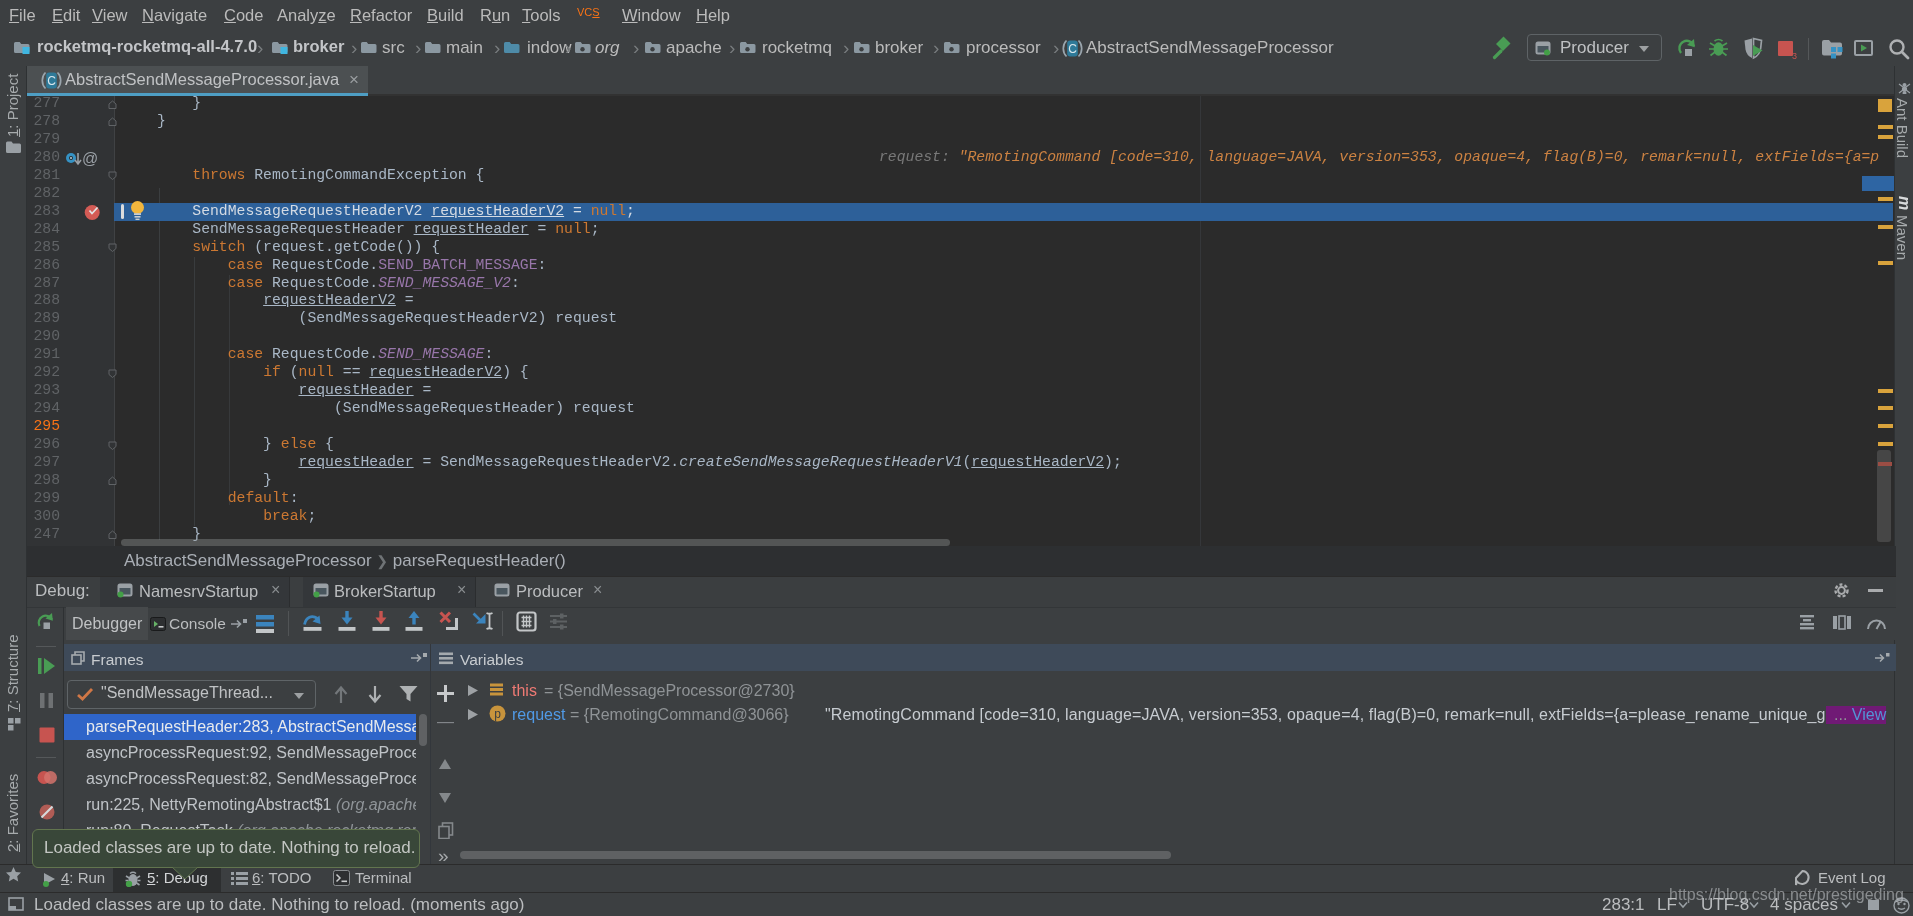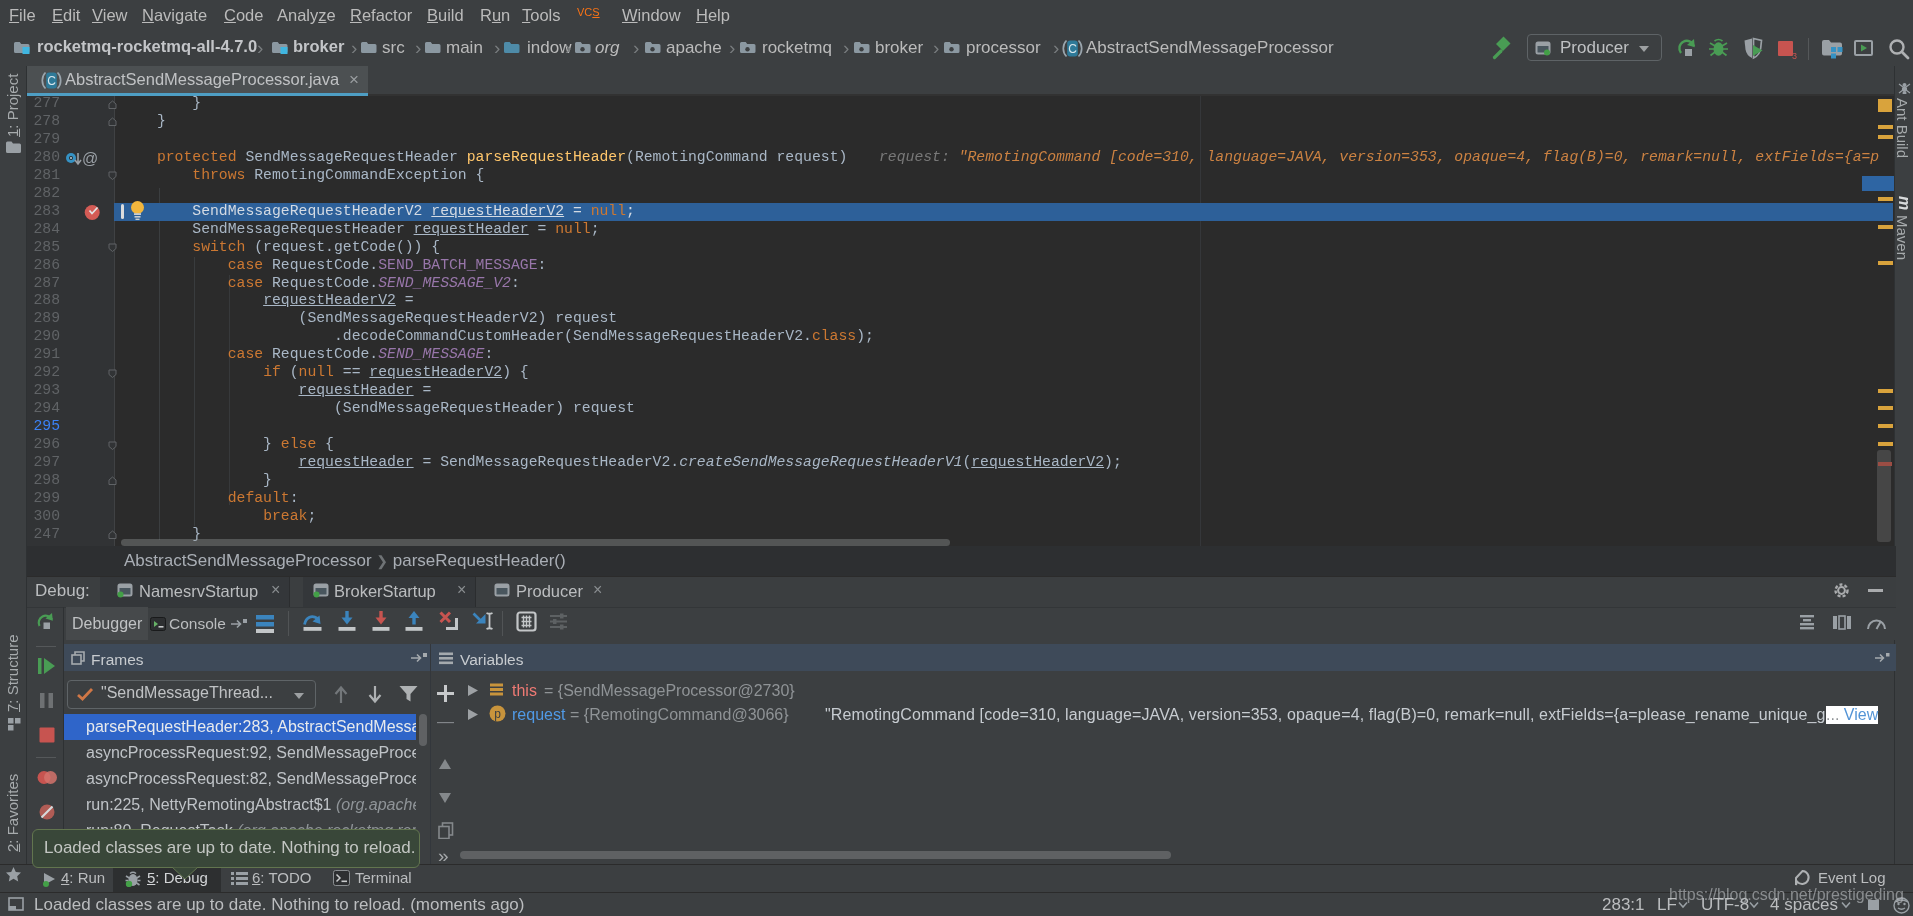--- a/index.html
+++ b/index.html
@@ -170,39 +170,37 @@
 <div class="a mono" style="left:0;top:142.6px;width:33px;text-align:right;color:#606366;line-height:17.95px">285</div>
 <div class="a mono" style="left:0;top:160.55px;width:33px;text-align:right;color:#606366;line-height:17.95px">286</div>
 <div class="a mono" style="left:0;top:178.5px;width:33px;text-align:right;color:#606366;line-height:17.95px">287</div>
 <div class="a mono" style="left:0;top:196.45px;width:33px;text-align:right;color:#606366;line-height:17.95px">288</div>
 <div class="a mono" style="left:0;top:214.4px;width:33px;text-align:right;color:#606366;line-height:17.95px">289</div>
 <div class="a mono" style="left:0;top:232.35px;width:33px;text-align:right;color:#606366;line-height:17.95px">290</div>
 <div class="a mono" style="left:0;top:250.3px;width:33px;text-align:right;color:#606366;line-height:17.95px">291</div>
 <div class="a mono" style="left:0;top:268.25px;width:33px;text-align:right;color:#606366;line-height:17.95px">292</div>
 <div class="a mono" style="left:0;top:286.2px;width:33px;text-align:right;color:#606366;line-height:17.95px">293</div>
 <div class="a mono" style="left:0;top:304.15px;width:33px;text-align:right;color:#606366;line-height:17.95px">294</div>
-<div class="a mono" style="left:0;top:322.1px;width:33px;text-align:right;color:#3b82f6;line-height:17.95px">295</div>
+<div class="a mono" style="left:0;top:322.1px;width:33px;text-align:right;color:#f97316;line-height:17.95px">295</div>
 <div class="a mono" style="left:0;top:340.05px;width:33px;text-align:right;color:#606366;line-height:17.95px">296</div>
 <div class="a mono" style="left:0;top:358px;width:33px;text-align:right;color:#606366;line-height:17.95px">297</div>
 <div class="a mono" style="left:0;top:375.95px;width:33px;text-align:right;color:#606366;line-height:17.95px">298</div>
 <div class="a mono" style="left:0;top:393.9px;width:33px;text-align:right;color:#606366;line-height:17.95px">299</div>
 <div class="a mono" style="left:0;top:411.85px;width:33px;text-align:right;color:#606366;line-height:17.95px">300</div>
 <div class="a mono" style="left:0;top:429.8px;width:33px;text-align:right;color:#606366;line-height:17.95px">247</div>
 <div class="a mono" style="left:94.5px;top:-1px;color:#a9b7c6;line-height:17.95px;white-space:pre">&nbsp;&nbsp;&nbsp;&nbsp;&nbsp;&nbsp;&nbsp;&nbsp;}</div>
 <div class="a mono" style="left:94.5px;top:16.95px;color:#a9b7c6;line-height:17.95px;white-space:pre">&nbsp;&nbsp;&nbsp;&nbsp;}</div>
-<div class="a mono" style="left:94.5px;top:52.85px;color:#a9b7c6;line-height:17.95px;white-space:pre">&nbsp;&nbsp;&nbsp;&nbsp;<span style="color:#cc7832">protected</span>&nbsp;SendMessageRequestHeader&nbsp;<span style="color:#ffc66b">parseRequestHeader</span>(RemotingCommand&nbsp;request)</div>
 <div class="a mono" style="left:94.5px;top:70.8px;color:#a9b7c6;line-height:17.95px;white-space:pre">&nbsp;&nbsp;&nbsp;&nbsp;&nbsp;&nbsp;&nbsp;&nbsp;<span style="color:#cc7832">throws</span>&nbsp;RemotingCommandException&nbsp;{</div>
 <div class="a mono" style="left:94.5px;top:106.7px;color:#d3dae3;line-height:17.95px;white-space:pre">&nbsp;&nbsp;&nbsp;&nbsp;&nbsp;&nbsp;&nbsp;&nbsp;SendMessageRequestHeaderV2&nbsp;<span style="text-decoration:underline">requestHeaderV2</span>&nbsp;=&nbsp;<span style="color:#cc7832">null</span>;</div>
 <div class="a mono" style="left:94.5px;top:124.65px;color:#a9b7c6;line-height:17.95px;white-space:pre">&nbsp;&nbsp;&nbsp;&nbsp;&nbsp;&nbsp;&nbsp;&nbsp;SendMessageRequestHeader&nbsp;<span style="text-decoration:underline">requestHeader</span>&nbsp;=&nbsp;<span style="color:#cc7832">null</span>;</div>
 <div class="a mono" style="left:94.5px;top:142.6px;color:#a9b7c6;line-height:17.95px;white-space:pre">&nbsp;&nbsp;&nbsp;&nbsp;&nbsp;&nbsp;&nbsp;&nbsp;<span style="color:#cc7832">switch</span>&nbsp;(request.getCode())&nbsp;{</div>
 <div class="a mono" style="left:94.5px;top:160.55px;color:#a9b7c6;line-height:17.95px;white-space:pre">&nbsp;&nbsp;&nbsp;&nbsp;&nbsp;&nbsp;&nbsp;&nbsp;&nbsp;&nbsp;&nbsp;&nbsp;<span style="color:#cc7832">case</span>&nbsp;RequestCode.<span style="color:#9876aa;">SEND_BATCH_MESSAGE</span>:</div>
 <div class="a mono" style="left:94.5px;top:178.5px;color:#a9b7c6;line-height:17.95px;white-space:pre">&nbsp;&nbsp;&nbsp;&nbsp;&nbsp;&nbsp;&nbsp;&nbsp;&nbsp;&nbsp;&nbsp;&nbsp;<span style="color:#cc7832">case</span>&nbsp;RequestCode.<span style="color:#9876aa;font-style:italic">SEND_MESSAGE_V2</span>:</div>
 <div class="a mono" style="left:94.5px;top:196.45px;color:#a9b7c6;line-height:17.95px;white-space:pre">&nbsp;&nbsp;&nbsp;&nbsp;&nbsp;&nbsp;&nbsp;&nbsp;&nbsp;&nbsp;&nbsp;&nbsp;&nbsp;&nbsp;&nbsp;&nbsp;<span style="text-decoration:underline">requestHeaderV2</span>&nbsp;=</div>
 <div class="a mono" style="left:94.5px;top:214.4px;color:#a9b7c6;line-height:17.95px;white-space:pre">&nbsp;&nbsp;&nbsp;&nbsp;&nbsp;&nbsp;&nbsp;&nbsp;&nbsp;&nbsp;&nbsp;&nbsp;&nbsp;&nbsp;&nbsp;&nbsp;&nbsp;&nbsp;&nbsp;&nbsp;(SendMessageRequestHeaderV2)&nbsp;request</div>
-<div class="a mono" style="left:94.5px;top:232.35px;color:#a9b7c6;line-height:17.95px;white-space:pre">&nbsp;&nbsp;&nbsp;&nbsp;&nbsp;&nbsp;&nbsp;&nbsp;&nbsp;&nbsp;&nbsp;&nbsp;&nbsp;&nbsp;&nbsp;&nbsp;&nbsp;&nbsp;&nbsp;&nbsp;&nbsp;&nbsp;&nbsp;&nbsp;.decodeCommandCustomHeader(SendMessageRequestHeaderV2.<span style="color:#cc7832">class</span>);</div>
 <div class="a mono" style="left:94.5px;top:250.3px;color:#a9b7c6;line-height:17.95px;white-space:pre">&nbsp;&nbsp;&nbsp;&nbsp;&nbsp;&nbsp;&nbsp;&nbsp;&nbsp;&nbsp;&nbsp;&nbsp;<span style="color:#cc7832">case</span>&nbsp;RequestCode.<span style="color:#9876aa;font-style:italic">SEND_MESSAGE</span>:</div>
 <div class="a mono" style="left:94.5px;top:268.25px;color:#a9b7c6;line-height:17.95px;white-space:pre">&nbsp;&nbsp;&nbsp;&nbsp;&nbsp;&nbsp;&nbsp;&nbsp;&nbsp;&nbsp;&nbsp;&nbsp;&nbsp;&nbsp;&nbsp;&nbsp;<span style="color:#cc7832">if</span>&nbsp;(<span style="color:#cc7832">null</span>&nbsp;==&nbsp;<span style="text-decoration:underline">requestHeaderV2</span>)&nbsp;{</div>
 <div class="a mono" style="left:94.5px;top:286.2px;color:#a9b7c6;line-height:17.95px;white-space:pre">&nbsp;&nbsp;&nbsp;&nbsp;&nbsp;&nbsp;&nbsp;&nbsp;&nbsp;&nbsp;&nbsp;&nbsp;&nbsp;&nbsp;&nbsp;&nbsp;&nbsp;&nbsp;&nbsp;&nbsp;<span style="text-decoration:underline">requestHeader</span>&nbsp;=</div>
 <div class="a mono" style="left:94.5px;top:304.15px;color:#a9b7c6;line-height:17.95px;white-space:pre">&nbsp;&nbsp;&nbsp;&nbsp;&nbsp;&nbsp;&nbsp;&nbsp;&nbsp;&nbsp;&nbsp;&nbsp;&nbsp;&nbsp;&nbsp;&nbsp;&nbsp;&nbsp;&nbsp;&nbsp;&nbsp;&nbsp;&nbsp;&nbsp;(SendMessageRequestHeader)&nbsp;request</div>
 <div class="a mono" style="left:94.5px;top:340.05px;color:#a9b7c6;line-height:17.95px;white-space:pre">&nbsp;&nbsp;&nbsp;&nbsp;&nbsp;&nbsp;&nbsp;&nbsp;&nbsp;&nbsp;&nbsp;&nbsp;&nbsp;&nbsp;&nbsp;&nbsp;}&nbsp;<span style="color:#cc7832">else</span>&nbsp;{</div>
 <div class="a mono" style="left:94.5px;top:358px;color:#a9b7c6;line-height:17.95px;white-space:pre">&nbsp;&nbsp;&nbsp;&nbsp;&nbsp;&nbsp;&nbsp;&nbsp;&nbsp;&nbsp;&nbsp;&nbsp;&nbsp;&nbsp;&nbsp;&nbsp;&nbsp;&nbsp;&nbsp;&nbsp;<span style="text-decoration:underline">requestHeader</span>&nbsp;=&nbsp;SendMessageRequestHeaderV2.<span style="font-style:italic">createSendMessageRequestHeaderV1</span>(<span style="text-decoration:underline">requestHeaderV2</span>);</div>
 <div class="a mono" style="left:94.5px;top:375.95px;color:#a9b7c6;line-height:17.95px;white-space:pre">&nbsp;&nbsp;&nbsp;&nbsp;&nbsp;&nbsp;&nbsp;&nbsp;&nbsp;&nbsp;&nbsp;&nbsp;&nbsp;&nbsp;&nbsp;&nbsp;}</div>
 <div class="a mono" style="left:94.5px;top:393.9px;color:#a9b7c6;line-height:17.95px;white-space:pre">&nbsp;&nbsp;&nbsp;&nbsp;&nbsp;&nbsp;&nbsp;&nbsp;&nbsp;&nbsp;&nbsp;&nbsp;<span style="color:#cc7832">default</span>:</div>
 <div class="a mono" style="left:94.5px;top:411.85px;color:#a9b7c6;line-height:17.95px;white-space:pre">&nbsp;&nbsp;&nbsp;&nbsp;&nbsp;&nbsp;&nbsp;&nbsp;&nbsp;&nbsp;&nbsp;&nbsp;&nbsp;&nbsp;&nbsp;&nbsp;<span style="color:#cc7832">break</span>;</div>
 <div class="a mono" style="left:94.5px;top:429.8px;color:#a9b7c6;line-height:17.95px;white-space:pre">&nbsp;&nbsp;&nbsp;&nbsp;&nbsp;&nbsp;&nbsp;&nbsp;}</div>
@@ -517,21 +515,21 @@
 <svg class="a" style="left:465px;top:707px;" width="15" height="15" viewBox="0 0 15 15">
     <path d="M3 2 L13 7.5 L3 13 Z" fill="#9da1a4"></path>
   </svg>
 <svg class="a" style="left:489px;top:705px;" width="17" height="17" viewBox="0 0 17 17">
     <circle cx="8.5" cy="8.5" r="8" fill="#c8943c"></circle>
     <text x="8.5" y="13" text-anchor="middle" font-size="12" font-family="Liberation Sans" fill="#3c3f41">p</text>
   </svg>
 <div class="a" style="left:512px;top:706px;white-space:nowrap;font-size:16px"><span style="color:#509ae6">request</span></div>
 <div class="a" style="left:570px;top:706px;white-space:nowrap;font-size:16px;color:#8f9396">= {RemotingCommand@3066}</div>
 <div class="a" style="left:825px;top:706px;white-space:nowrap;font-size:16px;color:#c7ccd1;letter-spacing:0.13px">"RemotingCommand [code=310, language=JAVA, version=353, opaque=4, flag(B)=0, remark=null, extFields={a=please_rename_unique_gr</div>
-<div class="a" style="left:1826px;top:706px;white-space:nowrap;font-size:16px;background:#ffffff;padding-left:0"><span style="color:#8f9396">...</span> <span style="color:#5394d6">View</span></div>
+<div class="a" style="left:1826px;top:706px;white-space:nowrap;font-size:16px;background:#701a75;padding-left:8px"><span style="color:#8f9396">...</span> <span style="color:#5394d6">View</span></div>
 <div class="a" style="left:460px;top:851px;width:711px;height:8px;background:rgba(255,255,255,.18);border-radius:4px"></div>
 <div class="a" style="left:32px;top:829px;width:388px;height:39px;background:#394739;border:1px solid #62754f;border-radius:6px;z-index:30"></div>
 <div class="a" style="left:44px;top:838px;white-space:nowrap;color:#c3c6c3;z-index:31">Loaded classes are up to date. Nothing to reload.</div>
 <svg class="a" style="left:172px;top:867px;z-index:30" width="26" height="12" viewBox="0 0 26 12">
     <path d="M0 0 L26 0 L13 12 Z" fill="#394739" stroke="#62754f" stroke-width="1"></path>
   </svg>
 <div class="a" style="left:0px;top:865px;width:1913px;height:27px;background:#3c3f41"></div>
 <div class="a" style="left:0px;top:864px;width:1913px;height:1px;background:#2b2b2b"></div>
 <svg class="a" style="left:41px;top:871px;" width="16" height="16" viewBox="0 0 16 16">
     <path d="M3 2 L14 8 L3 14 Z" fill="#9aa0a5"></path>

